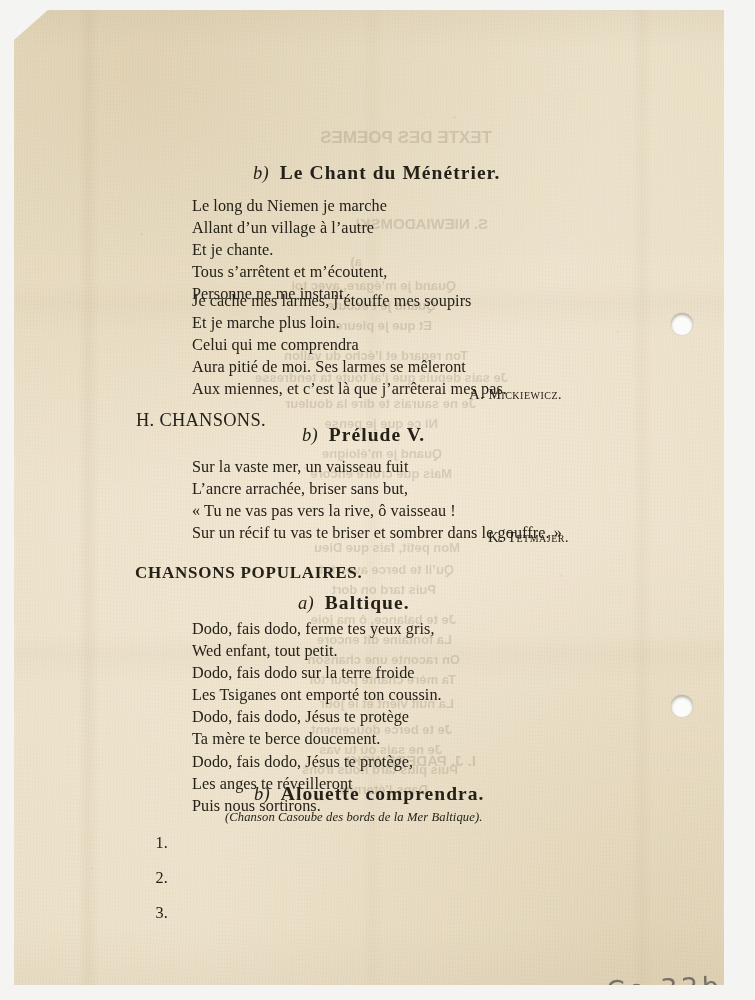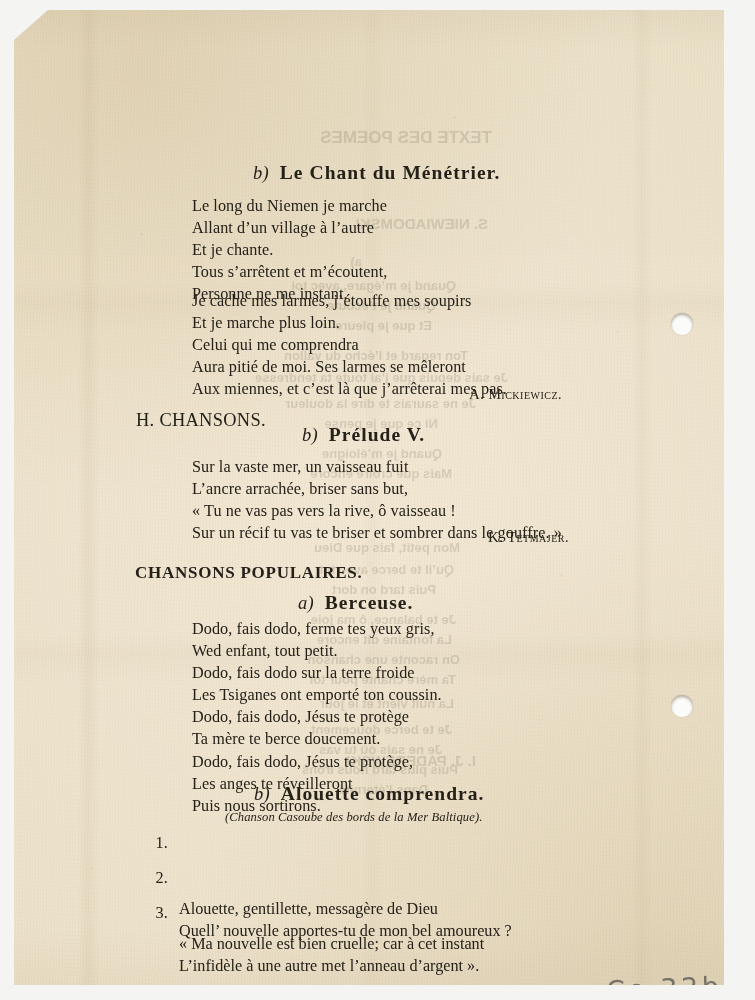--- a/index.html
+++ b/index.html
@@ -307,49 +307,45 @@
 « Tu ne vas pas vers la rive, ô vaisseau !
 Sur un récif tu vas te briser et sombrer dans le gouffre. »</div>
 
         <div class="blk attrib" style="left:474px; top:483px;">
           <span>K. </span><span class="sc">Tetmajer.</span>
         </div>
 
         <div class="blk section-head" style="left:121px; top:517px;">CHANSONS POPULAIRES.</div>
 
         <div class="blk title-line" style="left:284px; top:546px;">
-          <span class="lbl">a)</span><span class="nm">Berceuse.</span>
+          <span class="lbl">a)</span><span class="nm">Baltique.</span>
         </div>
 
         <div class="blk verse" style="left:178px; top:572px;">Dodo, fais dodo, ferme tes yeux gris,
 Wed enfant, tout petit.
 Dodo, fais dodo sur la terre froide
 Les Tsiganes ont emporté ton coussin.
 Dodo, fais dodo, Jésus te protège
 Ta mère te berce doucement.
 Dodo, fais dodo, Jésus te protège,
 Les anges te réveilleront
 Puis nous sortirons.</div>
 
         <div class="blk title-line" style="left:240px; top:737px;">
           <span class="lbl">b)</span><span class="nm">Alouette comprendra.</span>
         </div>
 
         <div class="blk subtitle-it" style="left:211px; top:764px;font-family:Liberation Serif, serif;">(Chanson Casoube des bords de la Mer Baltique).</div>
 
         <div class="num-stanza" style="left:128px; top:786px;">
           <span class="n">1.</span>
-          <span class="body">Alouette, gentillette, messagère de Dieu
-Quell’ nouvelle apportes-tu de mon bel amoureux ?</span>
         </div>
 
         <div class="num-stanza" style="left:128px; top:821px;">
           <span class="n">2.</span>
-          <span class="body">« Ma nouvelle est bien cruelle; car à cet instant
-L’infidèle à une autre met l’anneau d’argent ».</span>
         </div>
 
         <div class="num-stanza" style="left:128px; top:856px;">
           <span class="n">3.</span>
         </div>
 
       </div>
 
       <div id="pencil" style="left:592px; top:927px;">Co 32b</div>
 

